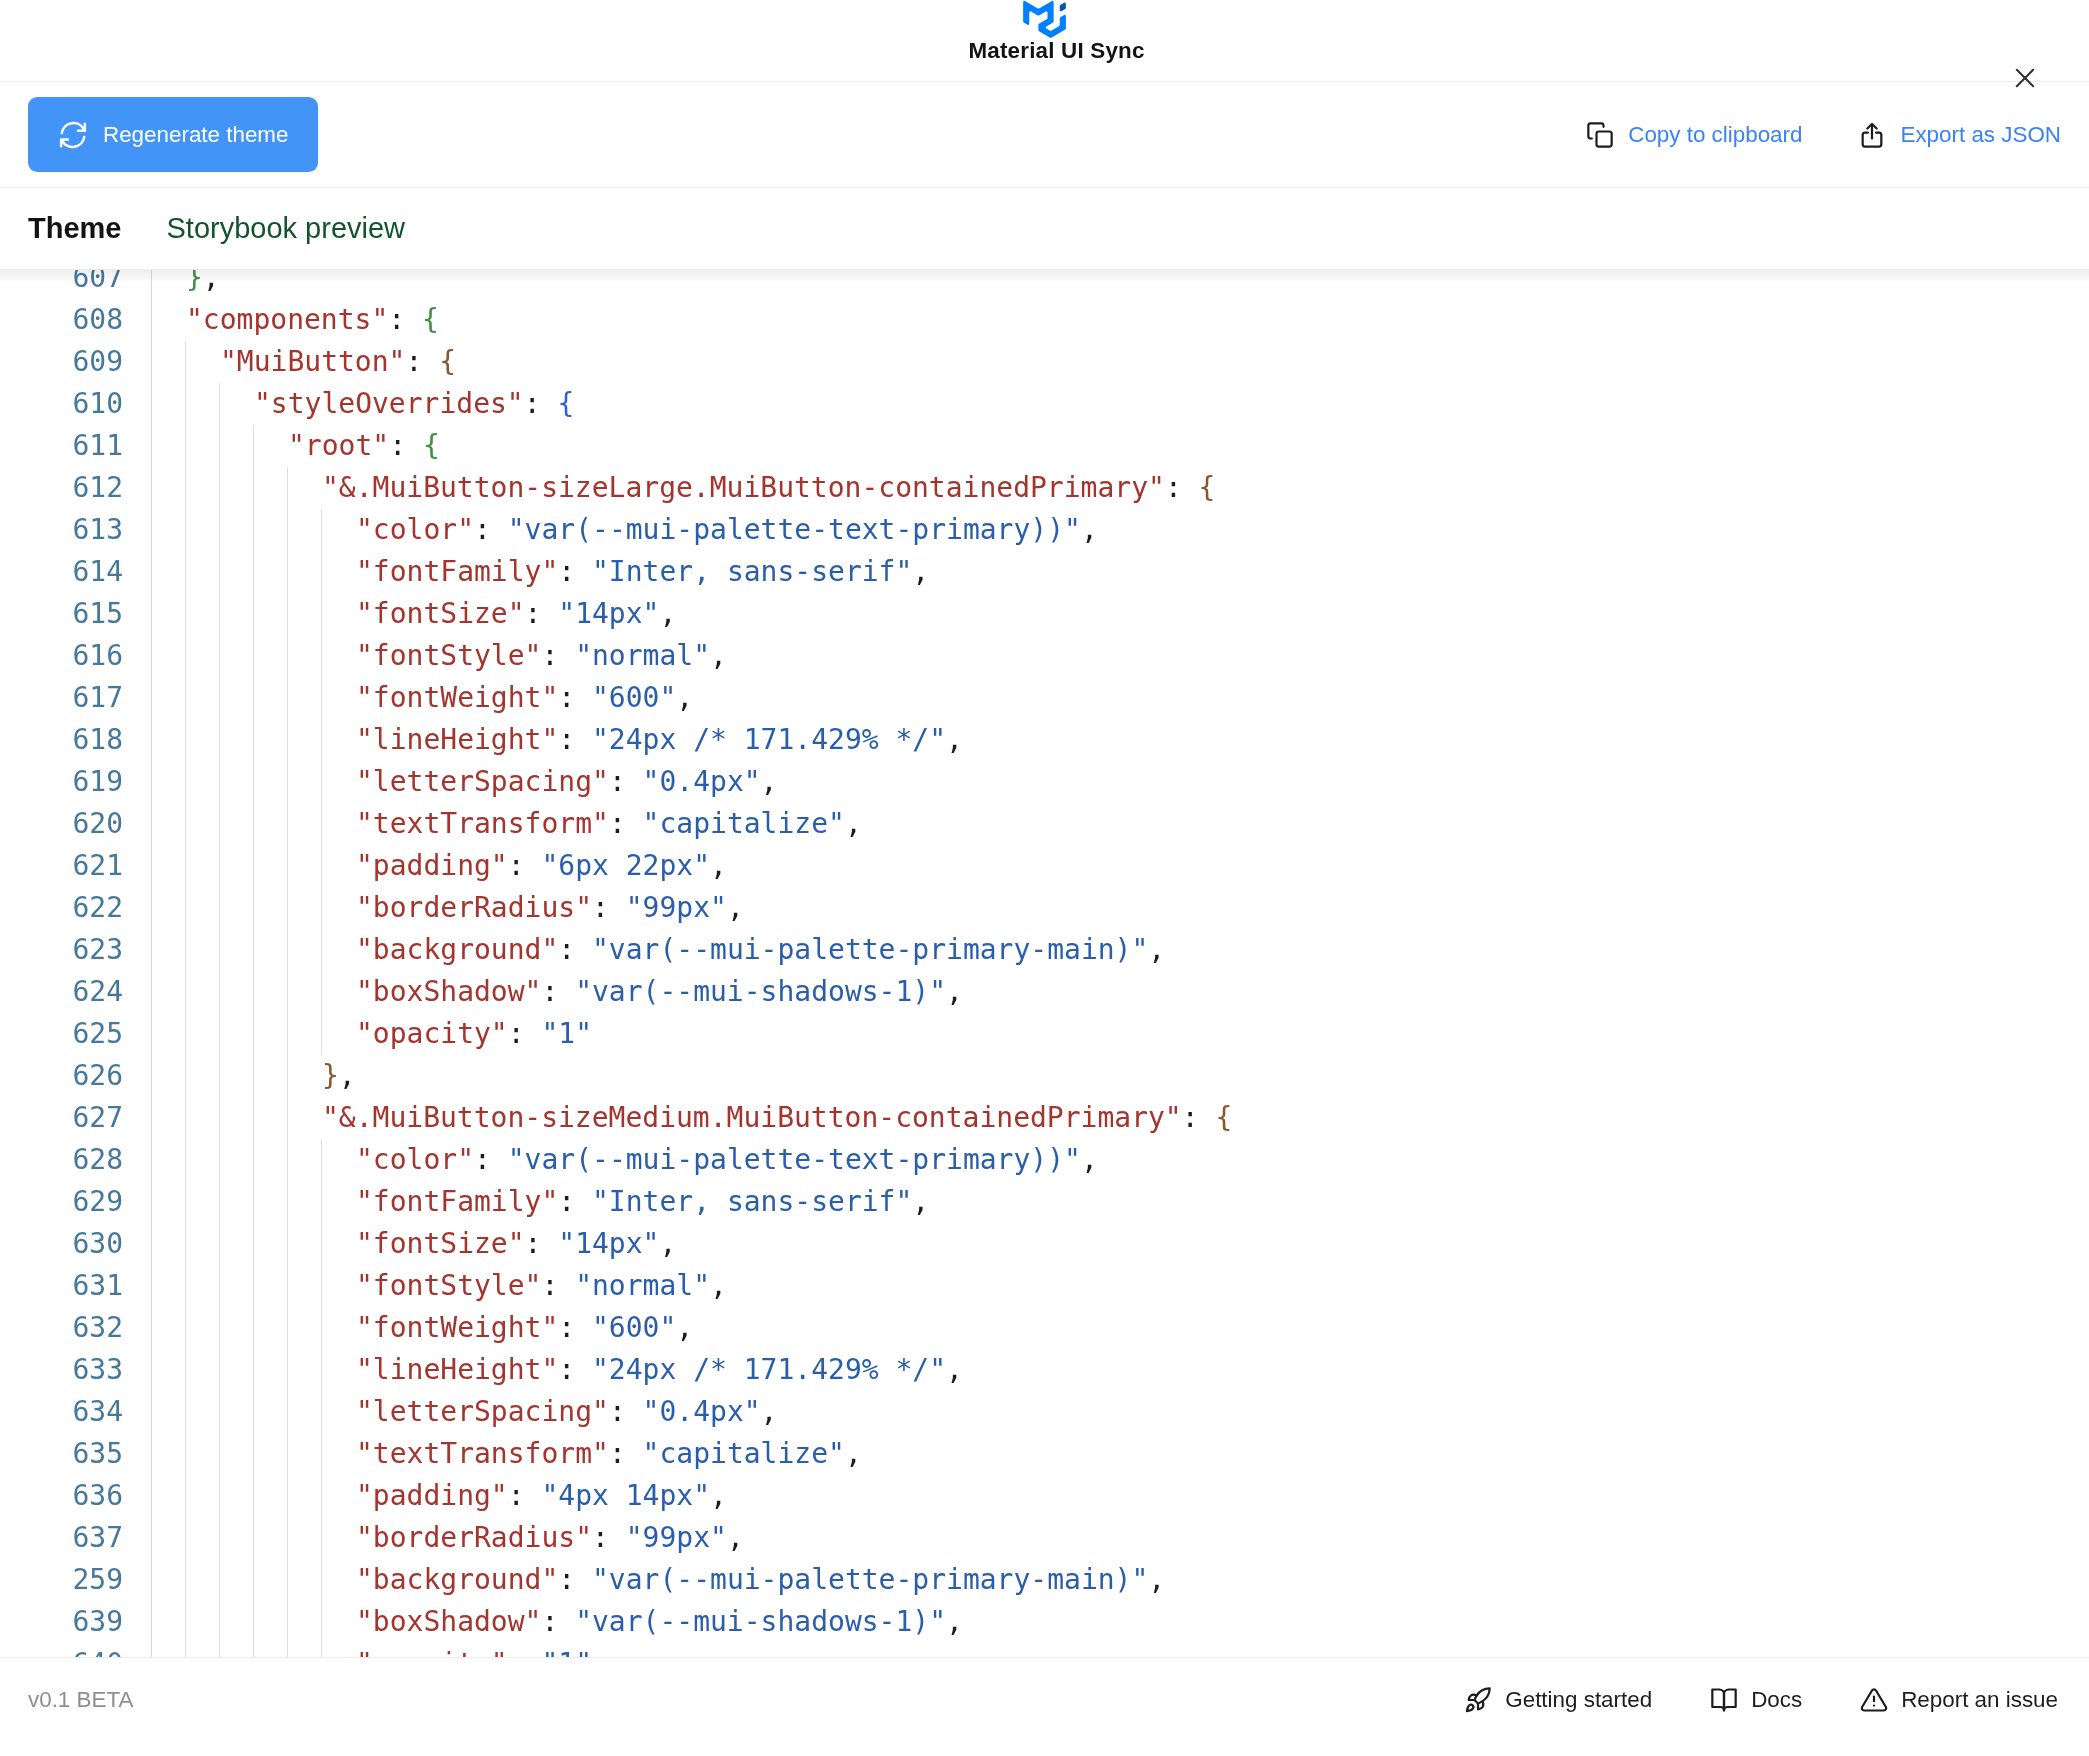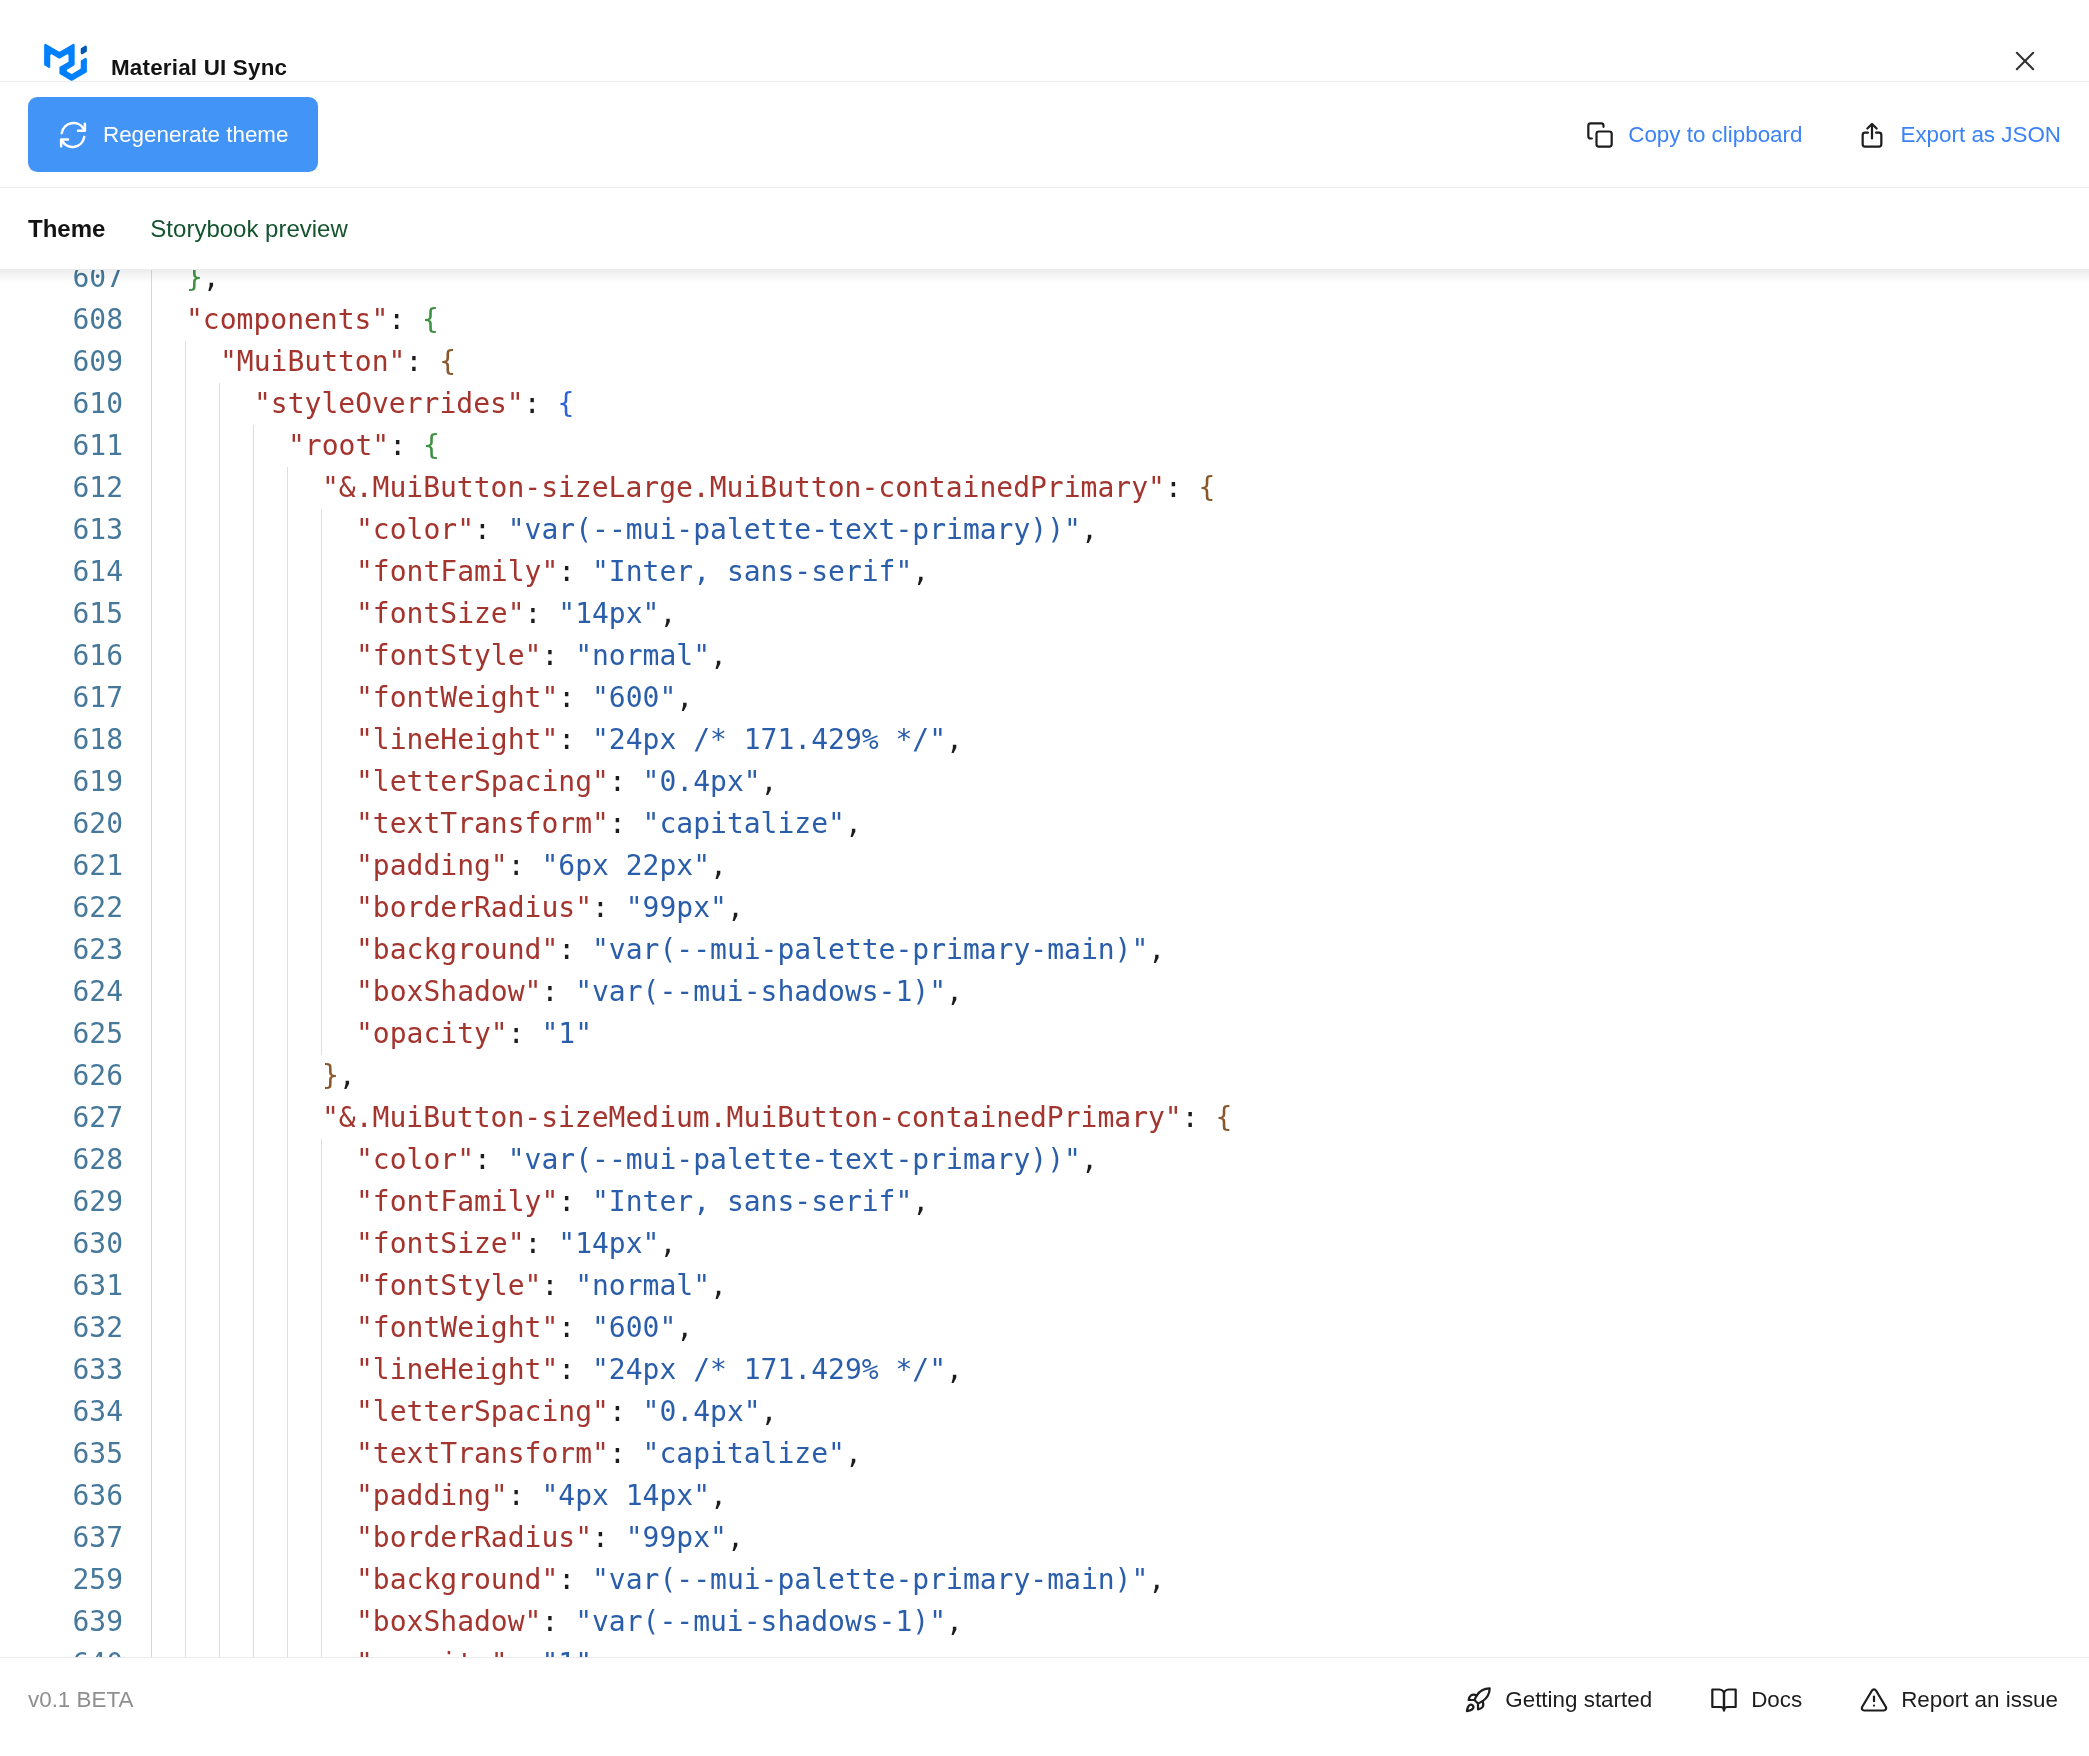--- a/index.html
+++ b/index.html
@@ -16,22 +16,22 @@
   }
   *{margin:0;padding:0;box-sizing:border-box;}
   html,body{background:#fff;}
   body{
     width:2089px;height:1756px;overflow:hidden;
     font-family:"Liberation Sans","DejaVu Sans",sans-serif;
     color:#1d1d1d;
   }
   
   .header{
-    height:82px;display:flex;align-items:flex-end;
-    padding:0 44px;border-bottom:0.9px solid #ececec;
+    height:82px;display:flex;align-items:center;
+    padding:0 44px;border-bottom:0.9px solid #ececec;flex-direction:column;
   }
   .logo{width:43px;height:38px;flex:none;display:block;}
   .app-title{font-size:22.4px;font-weight:700;margin-left:24px;color:#131313;letter-spacing:0.2px;}
   .close-btn{
     margin-left:auto;background:none;border:none;cursor:pointer;
     width:41px;height:41px;display:flex;align-items:center;justify-content:center;
   }
   
   .toolbar{
     height:106px;display:flex;align-items:center;
@@ -45,21 +45,21 @@
   .toolbar-actions{margin-left:auto;display:flex;align-items:center;gap:56px;}
   .tool-link{
     background:none;border:none;cursor:pointer;font-family:inherit;
     display:flex;align-items:center;gap:14px;font-size:22.4px;color:#3b82f6;
   }
   
   .tabbar{
     height:82px;display:flex;align-items:center;gap:45px;
     padding:0 28px;border-bottom:0.9px solid #ececec;
   }
-  .tab{background:none;border:none;cursor:pointer;font-family:inherit;font-size:24px;}
+  .tab{background:none;border:none;cursor:pointer;font-family:inherit;font-size:29px;}
   .tab.active{font-weight:700;color:#131313;}
   .tab.inactive{color:#14532d;font-weight:400;}
   
   .code-view{
     position:relative;height:1387px;overflow:hidden;
     font-family:"DejaVu Sans Mono","Liberation Mono",monospace;
     font-size:28px;
   }
   .code-view::before{
     content:"";position:absolute;top:0;left:0;right:0;height:13px;z-index:2;

